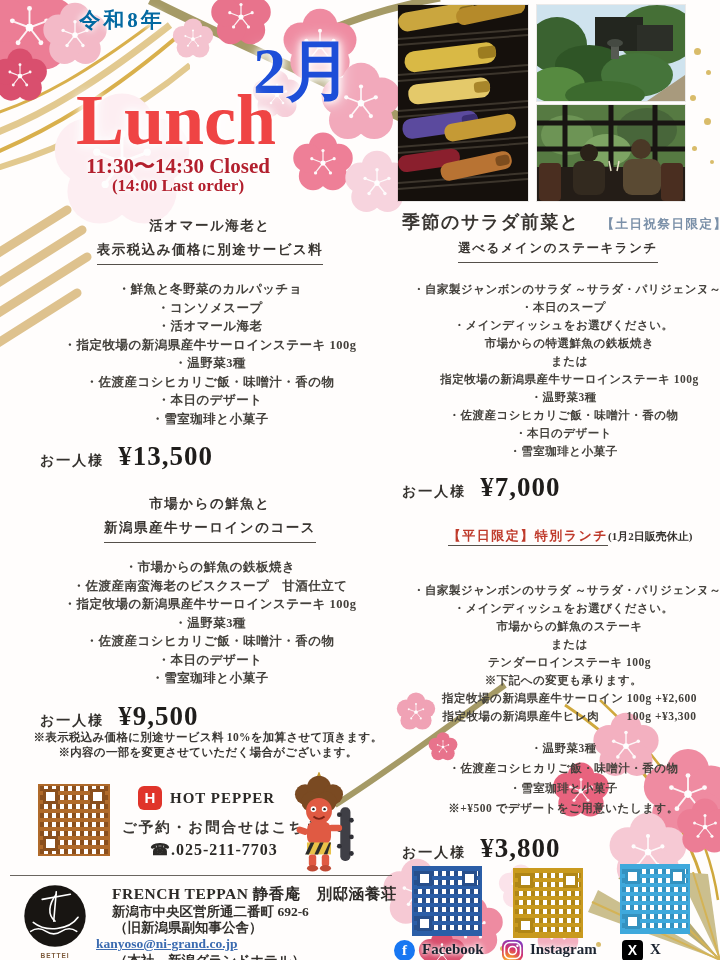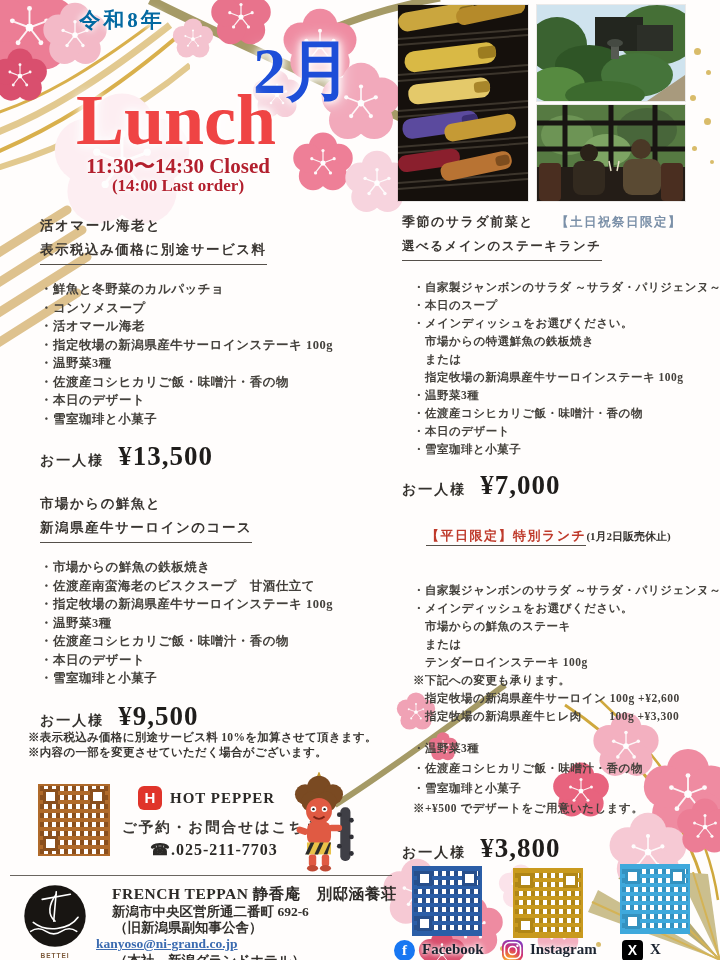--- a/index.html
+++ b/index.html
@@ -26,21 +26,21 @@
     text-shadow:0 0 6px #fff,0 0 12px #fff,0 0 18px #fff; }
   .hours { position:absolute; top:152px; left:0; width:356px; text-align:center;
     font-size:21px; font-weight:bold; color:#b3202e; z-index:3;
     text-shadow:0 0 5px #fff,0 0 9px #fff; }
   .lastorder { position:absolute; top:176px; left:0; width:356px; text-align:center;
     font-size:17px; font-weight:bold; color:#b3202e; z-index:3;
     text-shadow:0 0 5px #fff,0 0 9px #fff; }
   
   .photo { position:absolute; z-index:2; overflow:hidden; box-shadow:0 0 0 1px rgba(0,0,0,.08); }
   
-  .sec { position:absolute; z-index:3; }
+  .sec { position:absolute; z-index:3;text-align:center; }
   .sec-title { font-size:13.5px; font-weight:bold; color:#3a3632; letter-spacing:1.5px; line-height:24px; white-space:pre; }
   .tl-underline { display:inline-block; border-bottom:1.5px solid #55504a; padding-bottom:2px; }
   .menu { margin-top:15px; }
   .mi { font-size:12.5px; font-weight:600; line-height:18.5px; white-space:pre; letter-spacing:.5px; }
   .mi-r { font-size:11.5px; line-height:18px;margin-left:11px; }
   .price-row { margin-top:13px; display:flex; align-items:baseline; gap:14px; }
   .price-label { font-size:14px; font-weight:bold; color:#35322e; letter-spacing:2px; }
   .price-value { font-size:27px; font-weight:bold; color:#1f1d1b; letter-spacing:1px; }
   .notes { font-size:11.5px; font-weight:600; color:#3a3733; line-height:15px; letter-spacing:.3px; white-space:pre; }
   .badge-blue { color:#7b90a8; font-weight:bold; }
@@ -358,21 +358,21 @@
     </div>
   </div>
 
   <div class="sec" style="left:28px;top:730px;width:360px">
     <div class="notes">※表示税込み価格に別途サービス料 10%を加算させて頂きます。</div>
     <div class="notes">※内容の一部を変更させていただく場合がございます。</div>
   </div>
 
   <div class="sec" style="left:402px;top:210px;width:312px">
     <div class="title-row">
-      <span class="sec-title" style="font-size:13px">季節のサラダ前菜と</span>
+      <span class="sec-title" style="font-size:18px">季節のサラダ前菜と</span>
       <span class="sec-title badge-blue" style="font-size:12.5px">【土日祝祭日限定】</span>
     </div>
     <div class="sec-title" style="font-size:12.5px"><span class="tl-underline">選べるメインのステーキランチ</span></div>
     <div class="menu" style="margin-top:17px">
       <div class="mi mi-r">・自家製ジャンボンのサラダ ～サラダ・パリジェンヌ～</div>
       <div class="mi mi-r">・本日のスープ</div>
       <div class="mi mi-r">・メインディッシュをお選びください。</div>
       <div class="mi mi-r">　市場からの特選鮮魚の鉄板焼き</div>
       <div class="mi mi-r">　または</div>
       <div class="mi mi-r">　指定牧場の新潟県産牛サーロインステーキ 100g</div>

